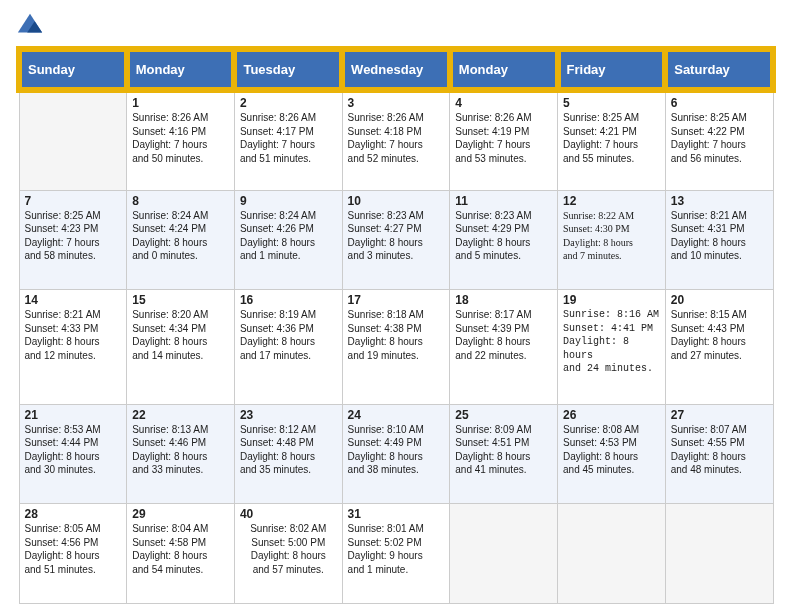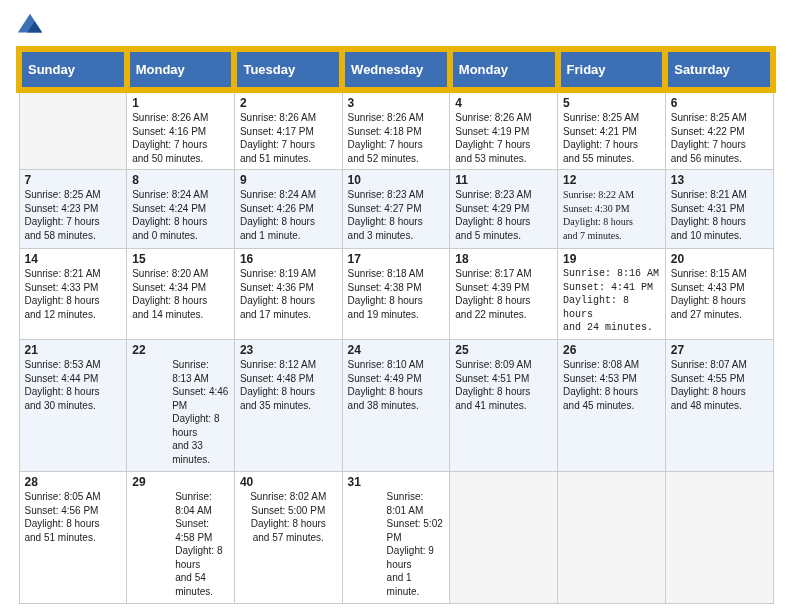--- a/index.html
+++ b/index.html
@@ -279,21 +279,21 @@
         <tr>
           <td>
             <div class="day-number">21</div>
             <div class="day-info" style="white-space: pre-line;">Sunrise: 8:53 AM
 Sunset: 4:44 PM
 Daylight: 8 hours
 and 30 minutes.</div>
           </td>
           <td>
             <div class="day-number">22</div>
-            <div class="day-info" style="white-space: pre-line; margin-left: 40px;">Sunrise: 8:13 AM
+            <div class="day-info" style="white-space: pre-line;">Sunrise: 8:13 AM
 Sunset: 4:46 PM
 Daylight: 8 hours
 and 33 minutes.</div>
           </td>
           <td>
             <div class="day-number">23</div>
             <div class="day-info" style="white-space: pre-line;">Sunrise: 8:12 AM
 Sunset: 4:48 PM
 Daylight: 8 hours
 and 35 minutes.</div>
@@ -330,35 +330,35 @@
         <tr>
           <td>
             <div class="day-number">28</div>
             <div class="day-info" style="white-space: pre-line;">Sunrise: 8:05 AM
 Sunset: 4:56 PM
 Daylight: 8 hours
 and 51 minutes.</div>
           </td>
           <td>
             <div class="day-number">29</div>
-            <div class="day-info" style="white-space: pre-line; margin-left: 43px;">Sunrise: 8:04 AM
+            <div class="day-info" style="white-space: pre-line;">Sunrise: 8:04 AM
 Sunset: 4:58 PM
 Daylight: 8 hours
 and 54 minutes.</div>
           </td>
           <td>
             <div class="day-number">40</div>
             <div class="day-info" style="white-space: pre-line; text-align: center;">Sunrise: 8:02 AM
 Sunset: 5:00 PM
 Daylight: 8 hours
 and 57 minutes.</div>
           </td>
           <td>
             <div class="day-number">31</div>
-            <div class="day-info" style="white-space: pre-line; margin-left: 39px;">Sunrise: 8:01 AM
+            <div class="day-info" style="white-space: pre-line;">Sunrise: 8:01 AM
 Sunset: 5:02 PM
 Daylight: 9 hours
 and 1 minute.</div>
           </td>
           <td class="empty-cell"></td>
           <td class="empty-cell"></td>
           <td class="empty-cell"></td>
         </tr>
       </tbody>
   </table>

